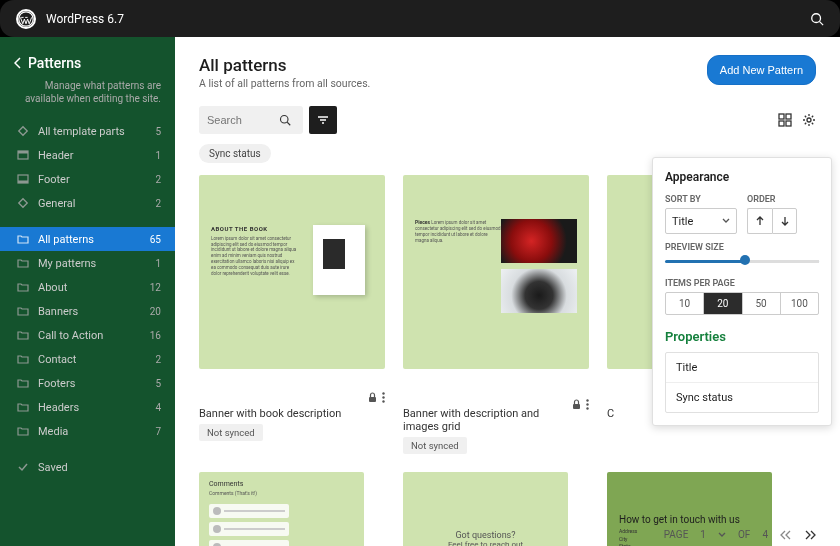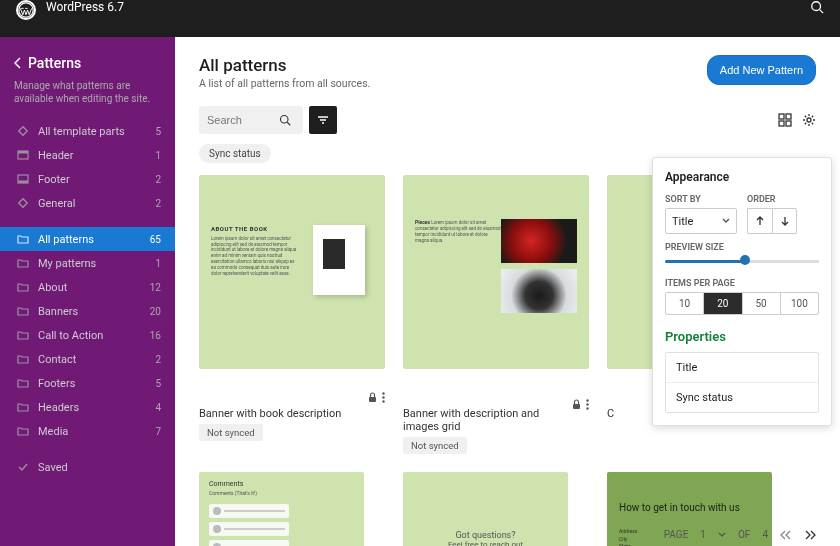--- a/index.html
+++ b/index.html
@@ -1,23 +1,23 @@
 <!DOCTYPE html>
 <html><head>
 <meta charset="utf-8">
 <style>
 * { box-sizing: border-box; margin: 0; padding: 0; }
 body { font-family: -apple-system, BlinkMacSystemFont, "Segoe UI", Roboto, sans-serif; background: #000; color: #1e1e1e; font-size: 12px; width: 840px; height: 546px; overflow: hidden; position: relative; }
-.topbar { background: #1e1e1e; height: 37px; display: flex; padding: 0 16px; color: #fff; }
+.topbar { background: #1e1e1e; height: 37px; display: flex; align-items: center; padding: 0 16px; color: #fff; border-radius: 14px; }
 .wp-logo { width: 20px; height: 20px; border-radius: 50%; border: 2px solid #fff; display: flex; align-items: center; justify-content: center; font-size: 12px; font-weight: bold; margin-right: 10px; }
 .wp-logo svg { width: 20px; height: 20px; }
 .app-name { font-size: 12px; color: #fff; }
 .search-top { margin-left: auto; color: #fff; }
 .layout { display: flex; height: 509px; }
-.sidebar { width: 175px; background: #701a75; color: #ccc; padding: 14px 0 0 0; overflow-y: auto; font-size: 11.5px; }
+.sidebar { width: 175px; background: #14532d; color: #ccc; padding: 14px 0 0 0; overflow-y: auto; font-size: 11.5px; text-align: right; }
 .sidebar-header { display: flex; align-items: center; padding: 4px 14px 6px 14px; color: #fff; }
 .back-chev { margin-right: 6px; font-size: 12px; }
 .sidebar-title { font-size: 14px; font-weight: 500; color: #fff; }
 .sidebar-desc { padding: 2px 14px 14px 14px; font-size: 10px; color: #aaa; line-height: 1.3; }
 .sb-item { display: flex; align-items: center; padding: 5px 14px; color: #ccc; font-size: 11px; cursor: pointer; min-height: 24px; }
 .sb-item .sb-icon { width: 18px; margin-right: 6px; opacity: 0.8; display: flex; align-items: center; justify-content: center; }
 .sb-item .sb-count { margin-left: auto; color: #aaa; font-size: 10px; }
 .sb-item.active { background: #1979d3; color: #fff; }
 .sb-item.active .sb-count { color: #fff; }
 .sb-sep { height: 12px; }
@@ -55,21 +55,21 @@
 .thumb4 { width: 165px; height: 98px; background: #cfe3af; border-radius: 2px; position: relative; overflow: hidden; }
 .thumb4 .section-title { position: absolute; left: 10px; top: 8px; font-size: 7px; color: #333; }
 .thumb4 .sub { font-size: 5px; color: #555; position: absolute; left: 10px; top: 18px; }
 .comment-row { position: absolute; left: 10px; background: #f7faf2; border-radius: 2px; padding: 3px 4px; display: flex; align-items: center; width: 80px; }
 .comment-row .av { width: 8px; height: 8px; background: #bbb; border-radius: 50%; margin-right: 3px; }
 .comment-row .ln { flex: 1; height: 2px; background: #ccc; }
 .thumb5-txt { position: absolute; width: 100%; top: 58px; text-align: center; color: #555; }
 .thumb5-txt .q1 { font-size: 9px; }
 .thumb5-txt .q2 { font-size: 8px; }
 .thumb6 { background: #7fa653; }
-.thumb6-title { position: absolute; left: 12px; top: 30px; font-size: 10px; color: #1e1e1e; }
+.thumb6-title { position: absolute; left: 12px; top: 42px; font-size: 10px; color: #1e1e1e; }
 .thumb6-list { position: absolute; left: 12px; top: 56px; font-size: 5px; color: #333; line-height: 1.5; }
 .popover { position: absolute; right: 8px; top: 120px; width: 180px; background: #fff; border: 1px solid #e0e0e0; border-radius: 3px; box-shadow: 0 2px 8px rgba(0,0,0,0.15); padding: 12px; font-size: 11px; z-index: 10; }
 .popover-title { font-size: 12px; font-weight: 600; margin-bottom: 10px; color: #1e1e1e; }
 .pop-row { display: flex; gap: 10px; margin-bottom: 8px; }
 .pop-col { flex: 1; }
 .pop-label { font-size: 9px; color: #666; text-transform: uppercase; margin-bottom: 4px; font-weight: 600; }
 .pop-select { border: 1px solid #ccc; border-radius: 2px; height: 26px; display: flex; align-items: center; padding: 0 6px; font-size: 11px; justify-content: space-between; }
 .pop-order { display: flex; gap: 0; }
 .pop-order .ord { border: 1px solid #ccc; width: 25px; height: 26px; display: flex; align-items: center; justify-content: center; font-size: 12px; }
 .pop-order .ord:first-child { border-right: none; border-radius: 2px 0 0 2px; }

